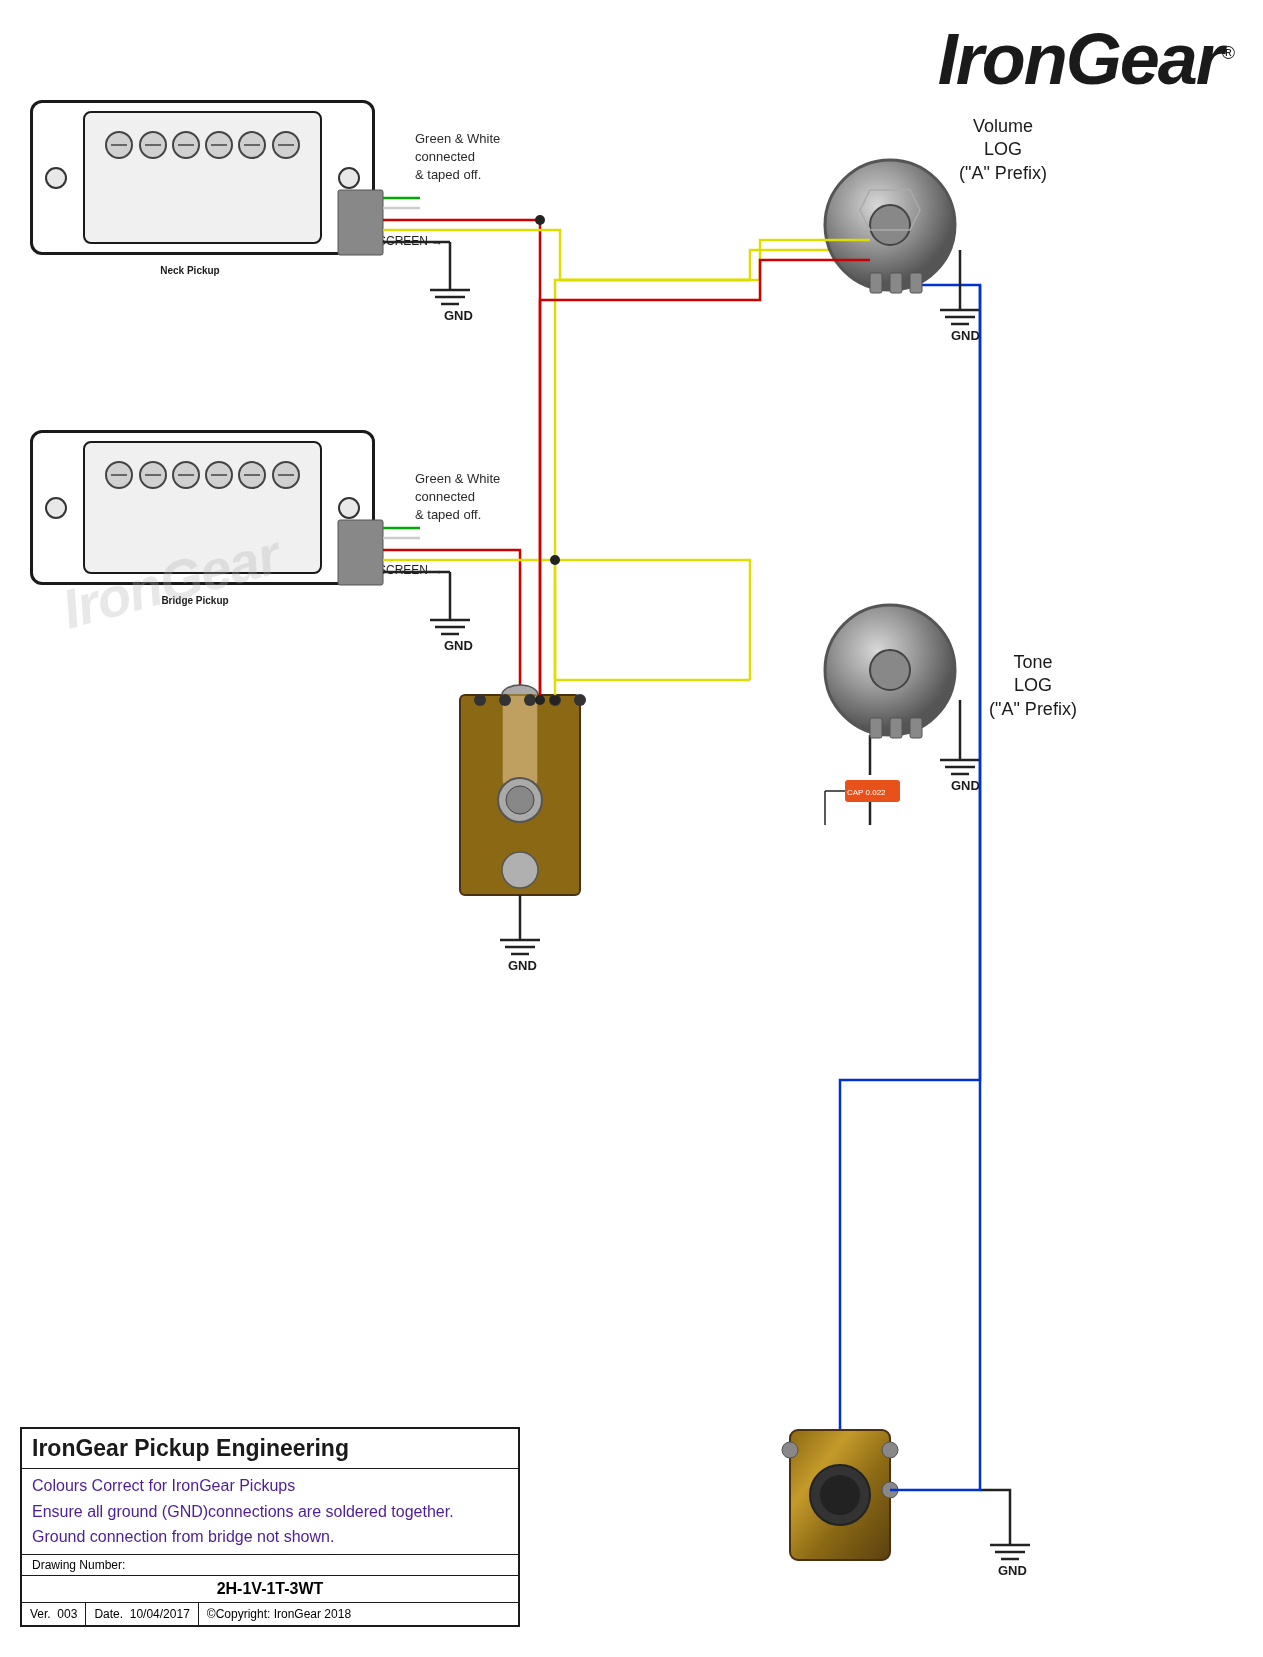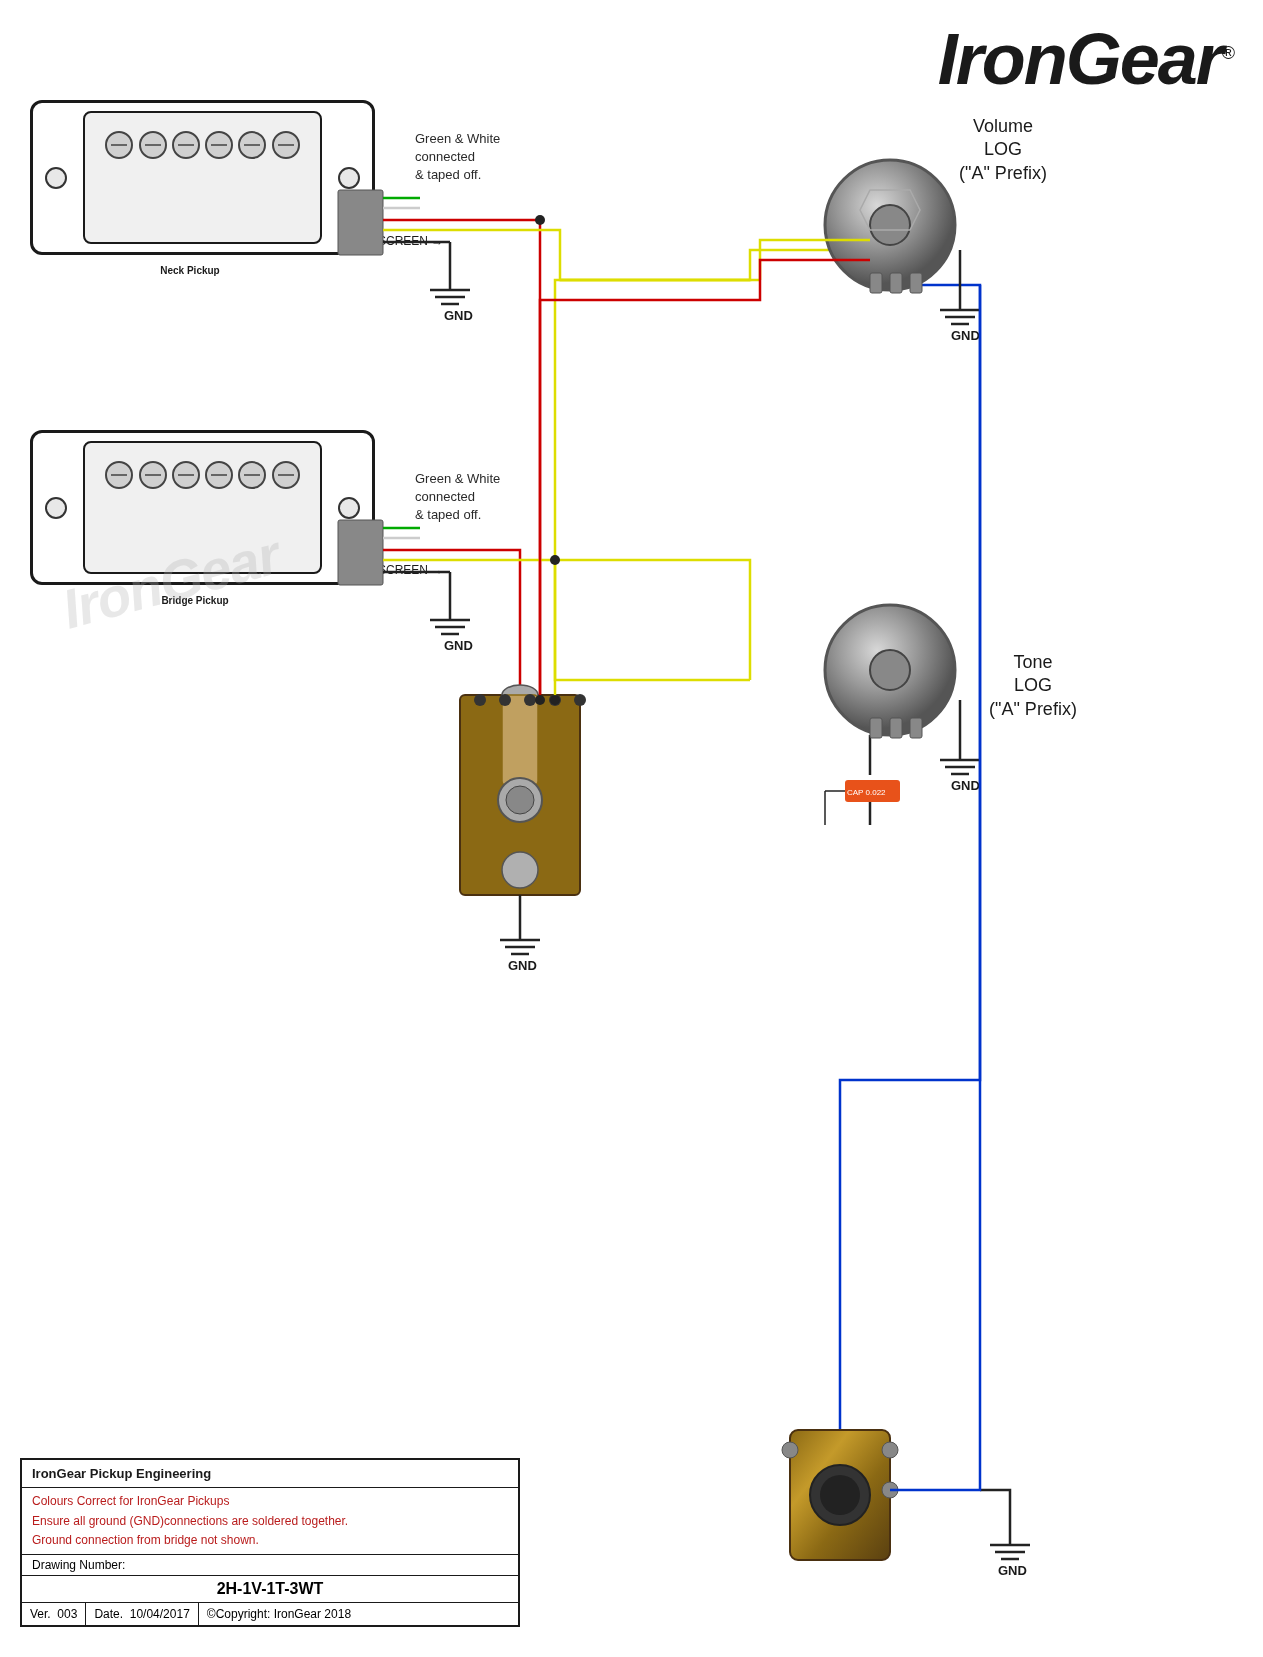--- a/index.html
+++ b/index.html
@@ -167,35 +167,35 @@
       position: absolute;
       bottom: 30px;
       left: 20px;
       width: 500px;
       border: 2px solid #1a1a1a;
       background: #ffffff;
       font-size: 12px;
     }
 
     .footer-title {
-      font-size: 13px;
+      font-size: 23px;
       font-weight: bold;
       color: #1a1a1a;
       padding: 6px 10px;
       border-bottom: 1px solid #1a1a1a;
     }
 
     .footer-notes {
       padding: 4px 10px;
       border-bottom: 1px solid #1a1a1a;
     }
 
     .footer-note-line {
-      font-size: 12px;
-      color: #b91c1c;
+      font-size: 16px;
+      color: #4c1d95;
       line-height: 1.6;
     }
 
     .footer-drawing {
       padding: 3px 10px;
       border-bottom: 1px solid #1a1a1a;
       font-size: 12px;
     }
 
     .footer-drawing-number {

